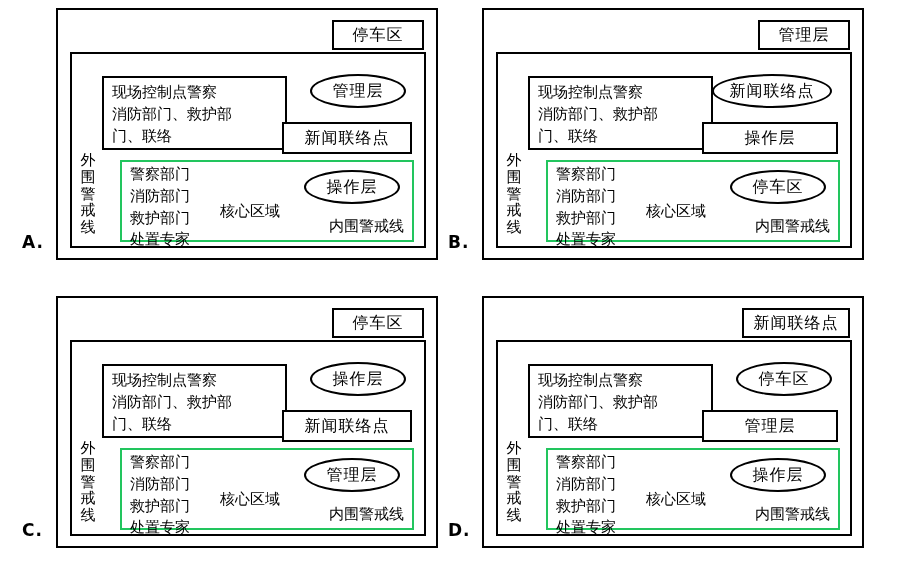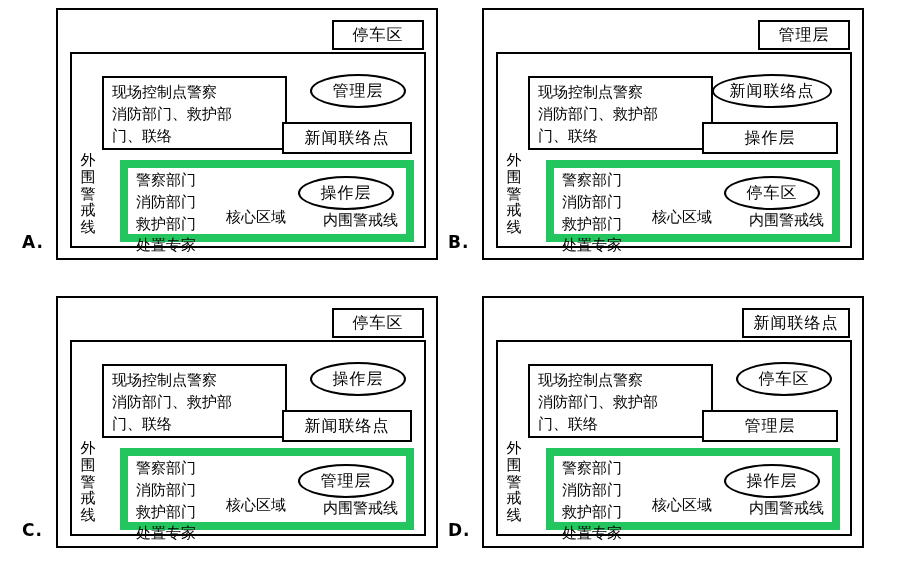--- a/index.html
+++ b/index.html
@@ -39,21 +39,21 @@
     border: 2px solid #000;
     box-sizing: border-box;
   }
   .inner-box {
     position: absolute;
     border: 2px solid #000;
     box-sizing: border-box;
   }
   .core-box {
     position: absolute;
-    border: 8px solid #22c55e;
+    border: 2px solid #22c55e;
     box-sizing: border-box;
   }
   .textblock {
     position: absolute;
     font-size: 15px;
     line-height: 1.45;
     white-space: pre-line;
   }
   .vert-label {
     position: absolute;

